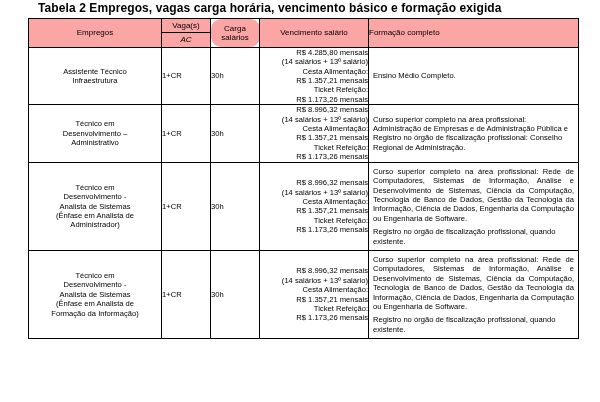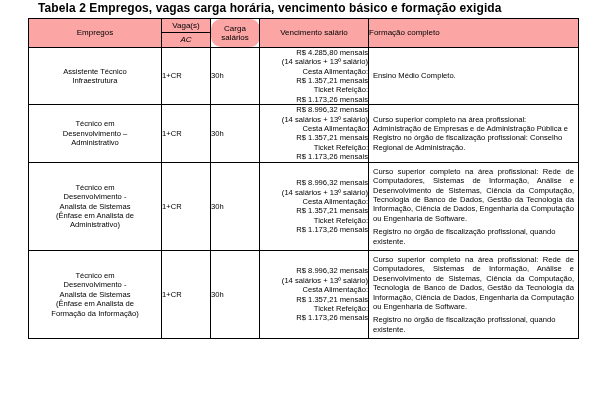--- a/index.html
+++ b/index.html
@@ -181,21 +181,21 @@
           <td class="col-form">
             <p class="last-line">Curso superior completo na área profissional: Administração de Empresas e de Administração Pública e Registro no órgão de fiscalização profissional: Conselho Regional de Administração.</p>
           </td>
         </tr>
         <tr>
           <td class="col-emprego">
             <span class="venc-line">Técnico em</span>
             <span class="venc-line">Desenvolvimento -</span>
             <span class="venc-line">Analista de Sistemas</span>
             <span class="venc-line">(Ênfase em Analista de</span>
-            <span class="venc-line">Administrativo)</span>
+            <span class="venc-line">Administrador)</span>
           </td>
           <td class="col-num">1+CR</td>
           <td class="col-num">30h</td>
           <td class="col-venc">
             <span class="venc-line">R$ 8.996,32 mensais</span>
             <span class="venc-line">(14 salários + 13º salário)</span>
             <span class="venc-line">Cesta Alimentação:</span>
             <span class="venc-line">R$ 1.357,21 mensais</span>
             <span class="venc-line">Ticket Refeição:</span>
             <span class="venc-line">R$ 1.173,26 mensais</span>

